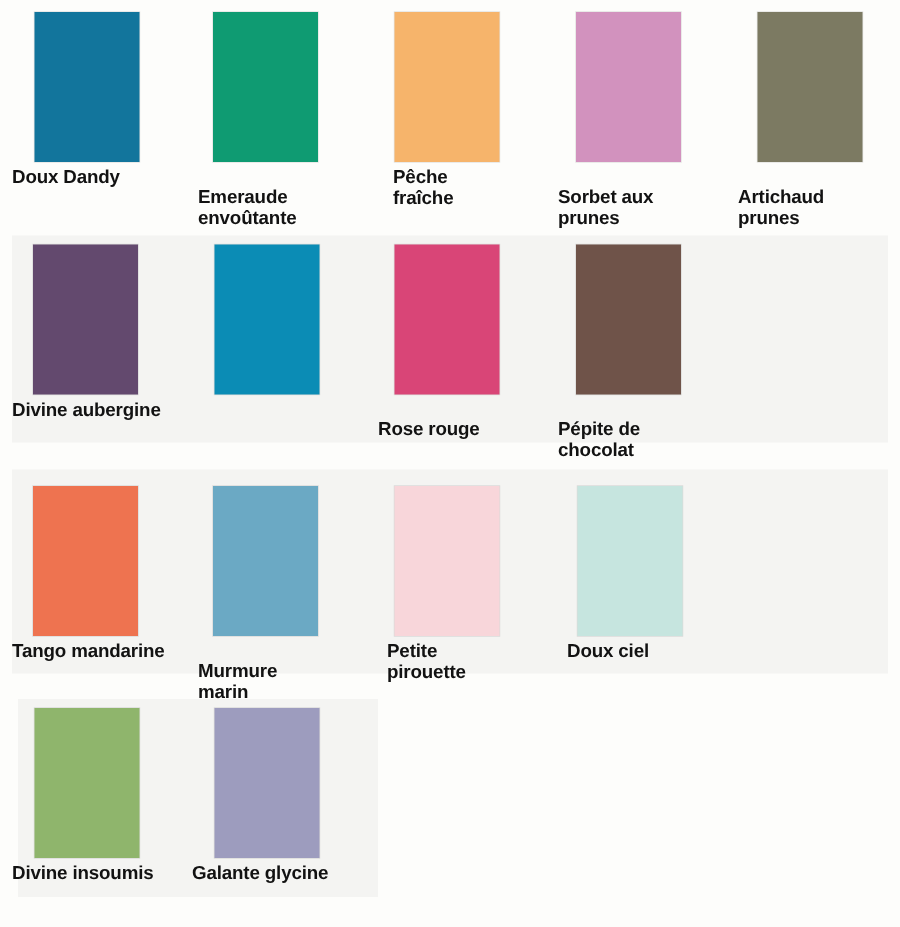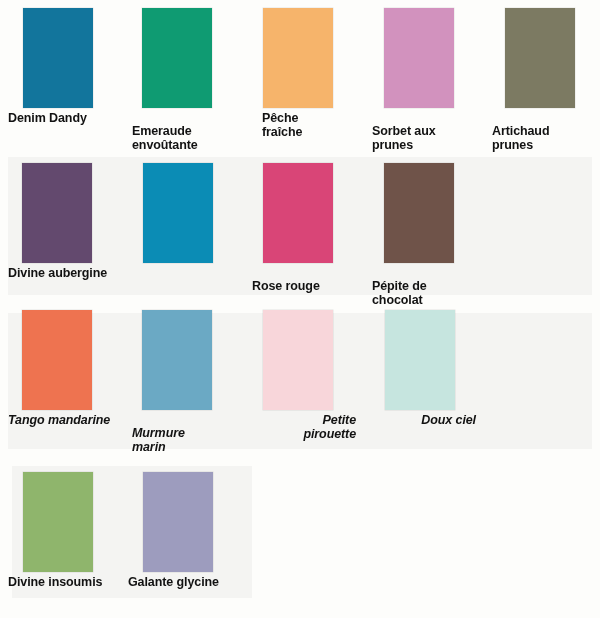--- a/index.html
+++ b/index.html
@@ -34,21 +34,21 @@
   .row-band.band-4 { top: 466px; height: 132px; left: 12px; right: 348px; }
 
   .palette-row {
     position: absolute;
     left: 0;
     width: 600px;
     display: flex;
   }
   .palette-row.row-1 { top: 0px;   height: 152px; }
   .palette-row.row-2 { top: 155px; height: 152px; }
-  .palette-row.row-3 { top: 302px; height: 150px; font-style: italic; }
+  .palette-row.row-3 { top: 316px; height: 150px; }
   .palette-row.row-4 { top: 464px; height: 150px; }
 
   .swatch-cell {
     width: 120px;
     position: relative;
     box-sizing: border-box;
   }
 
   .swatch-chip-wrap {
     height: 108px;
@@ -93,40 +93,40 @@
     line-height: 1.12;
     color: #121212;
     text-align: left;
     padding-left: 8px;
     padding-right: 4px;
     letter-spacing: -0.1px;
     -webkit-font-smoothing: none;
   }
 
   
-  .swatch-label.indent { padding-left: 18px; text-align: right; }
+  .swatch-label.indent { padding-left: 18px; }
   .swatch-label.indent-sm { padding-left: 12px; margin-top: 16px; }
   .swatch-label.indent-lg { padding-left: 22px; }
 </style>
 </head>
 <body>
 
 <div id="palette-sheet" style="background-color: rgb(253, 253, 251);">
 
   <div class="row-band band-2" style="background-color: rgb(244, 244, 242);"></div>
   <div class="row-band band-3" style="background-color: rgb(244, 244, 242);"></div>
   <div class="row-band band-4" style="background-color: rgb(244, 244, 242);"></div>
 
   <div class="palette-row row-1">
     <div class="swatch-cell">
       <div class="swatch-chip-wrap">
         <div class="swatch-chip" style="background-color: rgb(18, 117, 156);"></div>
       </div>
       <div class="swatch-label">
-        <div>Denim Dandy</div>
+        <div>Doux Dandy</div>
       </div>
     </div>
     <div class="swatch-cell">
       <div class="swatch-chip-wrap">
         <div class="swatch-chip" style="background-color: rgb(15, 155, 114);"></div>
       </div>
       <div class="swatch-label indent-sm">
         <div>Emeraude</div>
         <div>envoûtante</div>
       </div>

